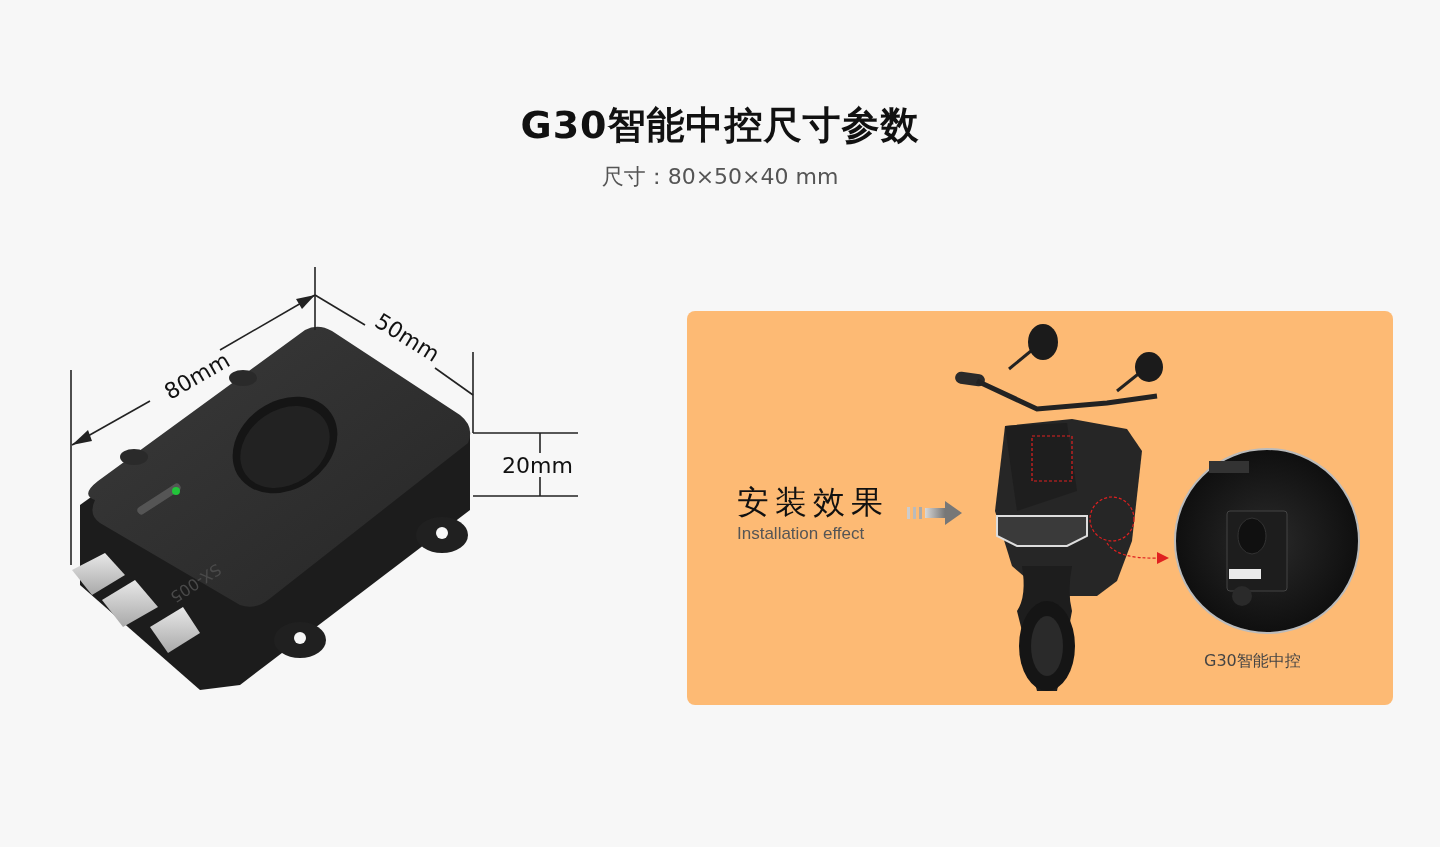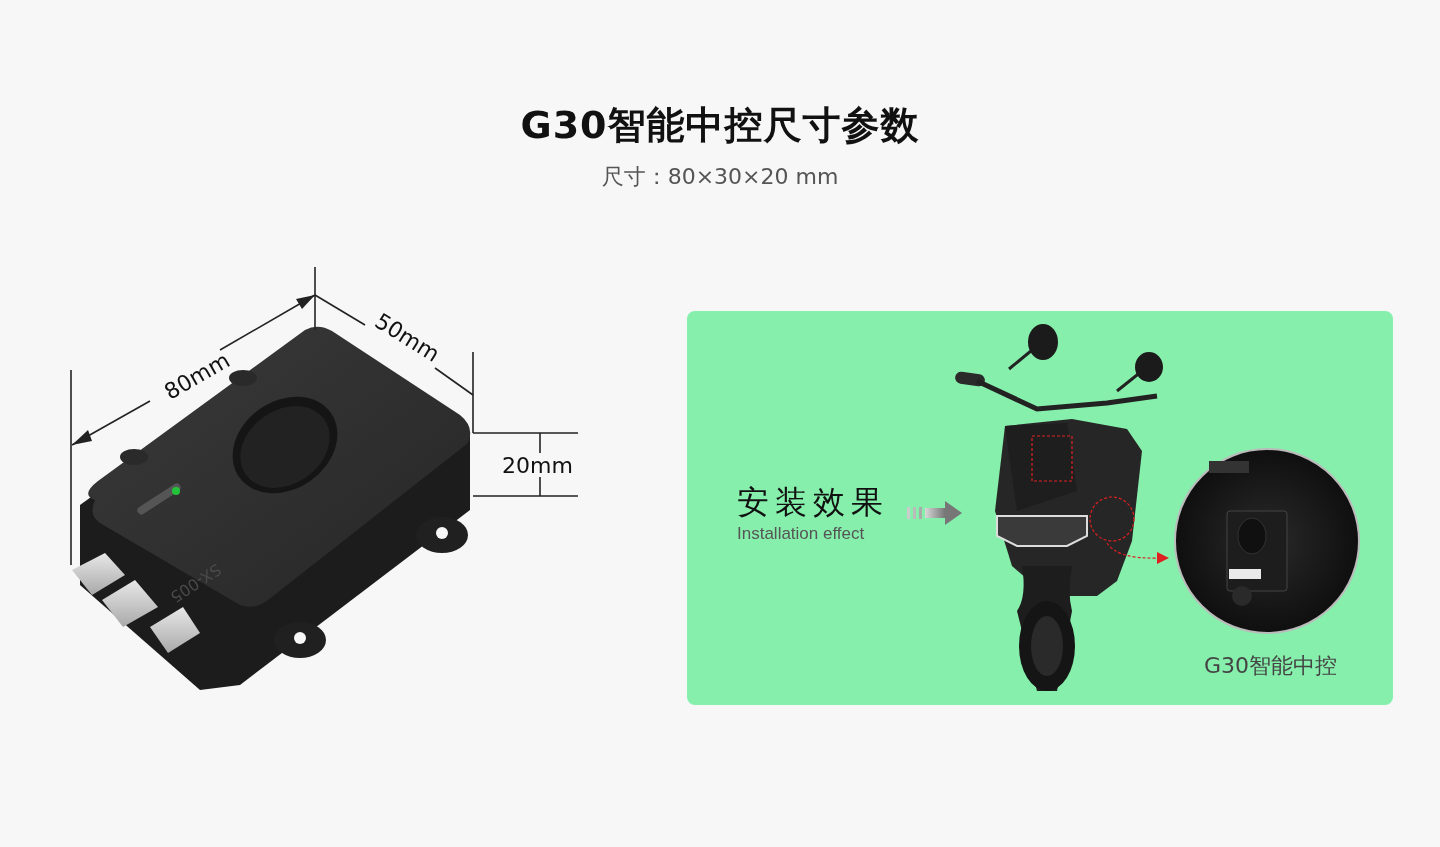--- a/index.html
+++ b/index.html
@@ -16,40 +16,40 @@
     }
     .subtitle {
       position: absolute; left: 0; right: 0; top: 162px;
       text-align: center; font-size: 22px; color: #555;
     }
     .product-area {
       position: absolute; left: 50px; top: 255px; width: 560px; height: 460px;
     }
     .card {
       position: absolute; left: 687px; top: 311px; width: 706px; height: 394px;
-      background: #86efac; border-radius: 8px;
+      background: #fdba74; border-radius: 8px;
     }
     .install-title {
       position: absolute; left: 50px; top: 170px; font-size: 32px; color: #111;
       letter-spacing: 6px;
     }
     .install-sub {
       position: absolute; left: 50px; top: 213px; font-size: 17px; color: #555;
       font-family: Liberation Sans, sans-serif;
     }
     .caption {
-      position: absolute; left: 517px; top: 340px; font-size: 22px; color: #444;
+      position: absolute; left: 517px; top: 340px; font-size: 16px; color: #444;
     }
     svg { position: absolute; left: 0; top: 0; }
   </style>
 </head>
 <body>
 
 <div class="title">G30智能中控尺寸参数</div>
-<div class="subtitle">尺寸：80×30×20 mm</div>
+<div class="subtitle">尺寸：80×50×40 mm</div>
 
 <div class="product-area">
   <svg width="560" height="460" viewBox="0 0 560 460">
     <defs>
       <linearGradient id="bodyTop" x1="0" y1="0" x2="1" y2="1">
         <stop offset="0" stop-color="#3a3a3a"></stop>
         <stop offset="1" stop-color="#262626"></stop>
       </linearGradient>
       <linearGradient id="conn" x1="0" y1="0" x2="0" y2="1">
         <stop offset="0" stop-color="#e8e8e8"></stop>

